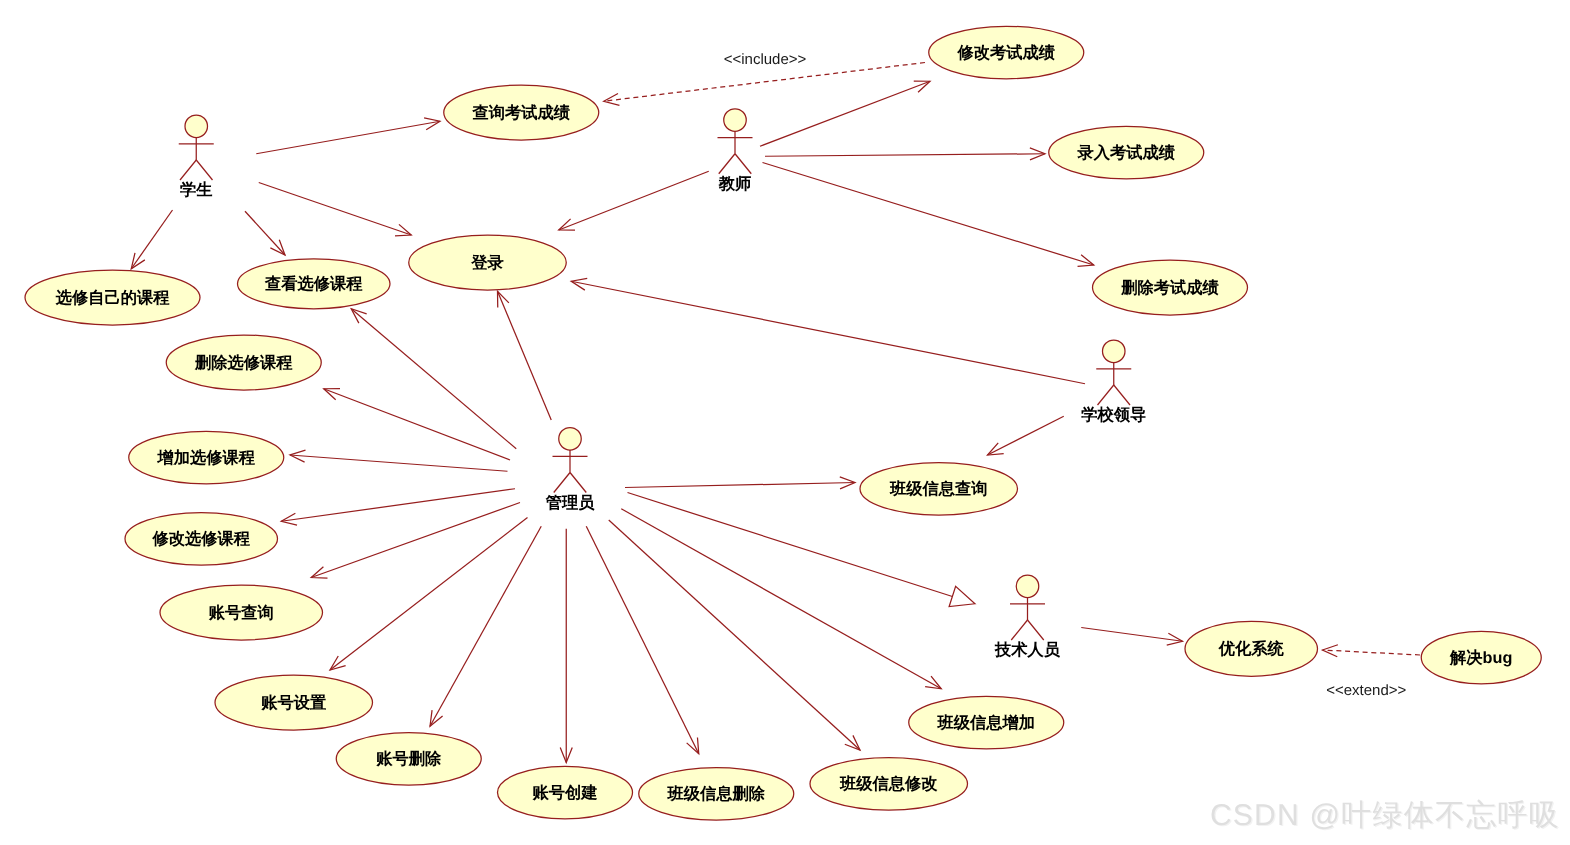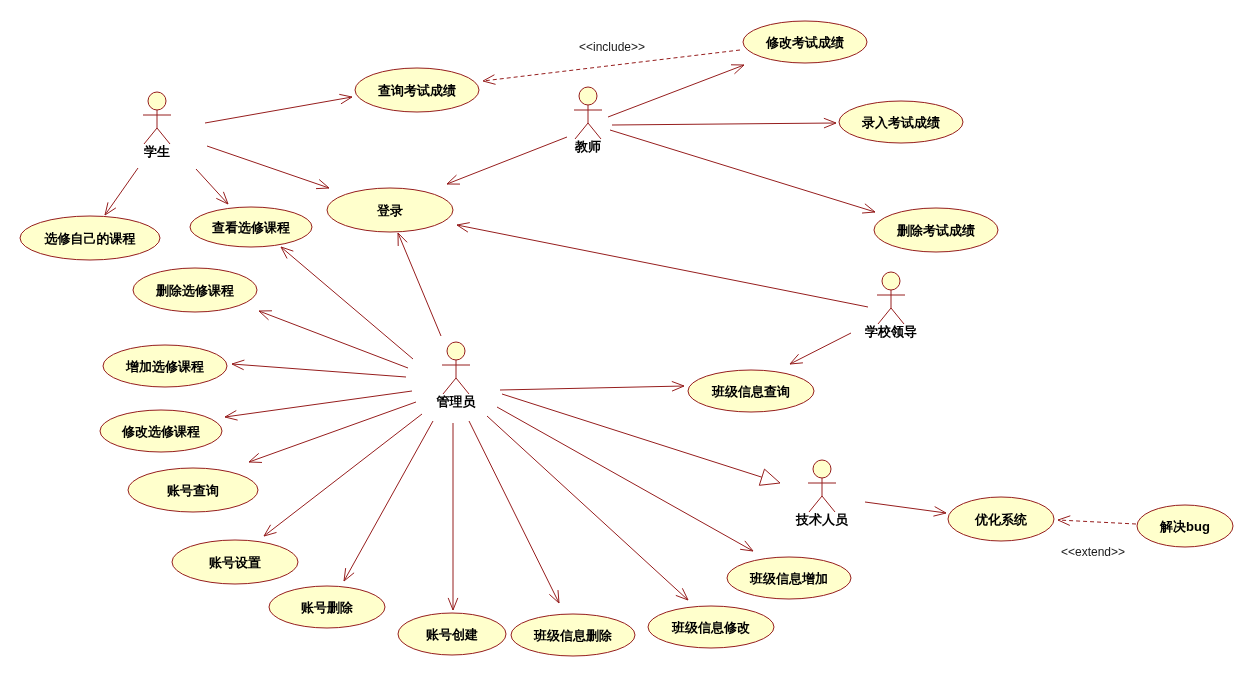--- a/index.html
+++ b/index.html
@@ -240,13 +240,14 @@
         <circle cx="822" cy="469" r="9" fill="#FFFFCC" stroke="#961E1E" stroke-width="1"></circle>
         <line x1="822" y1="478" x2="822" y2="496" stroke="#961E1E" stroke-width="1"></line>
         <line x1="808" y1="483" x2="836" y2="483" stroke="#961E1E" stroke-width="1"></line>
         <line x1="822" y1="496" x2="809" y2="512" stroke="#961E1E" stroke-width="1"></line>
         <line x1="822" y1="496" x2="835" y2="512" stroke="#961E1E" stroke-width="1"></line>
         <text x="822" y="524" text-anchor="middle" class="node-label">技术人员</text>
       </g>
       <text x="612" y="47" dy="0.35em" text-anchor="middle" class="stereotype-label">&lt;&lt;include&gt;&gt;</text>
       <text x="1093" y="552" dy="0.35em" text-anchor="middle" class="stereotype-label">&lt;&lt;extend&gt;&gt;</text>
     </svg>
+  <div class="watermark">CSDN @叶绿体不忘呼吸</div>
 </div>
 
 </body></html>

